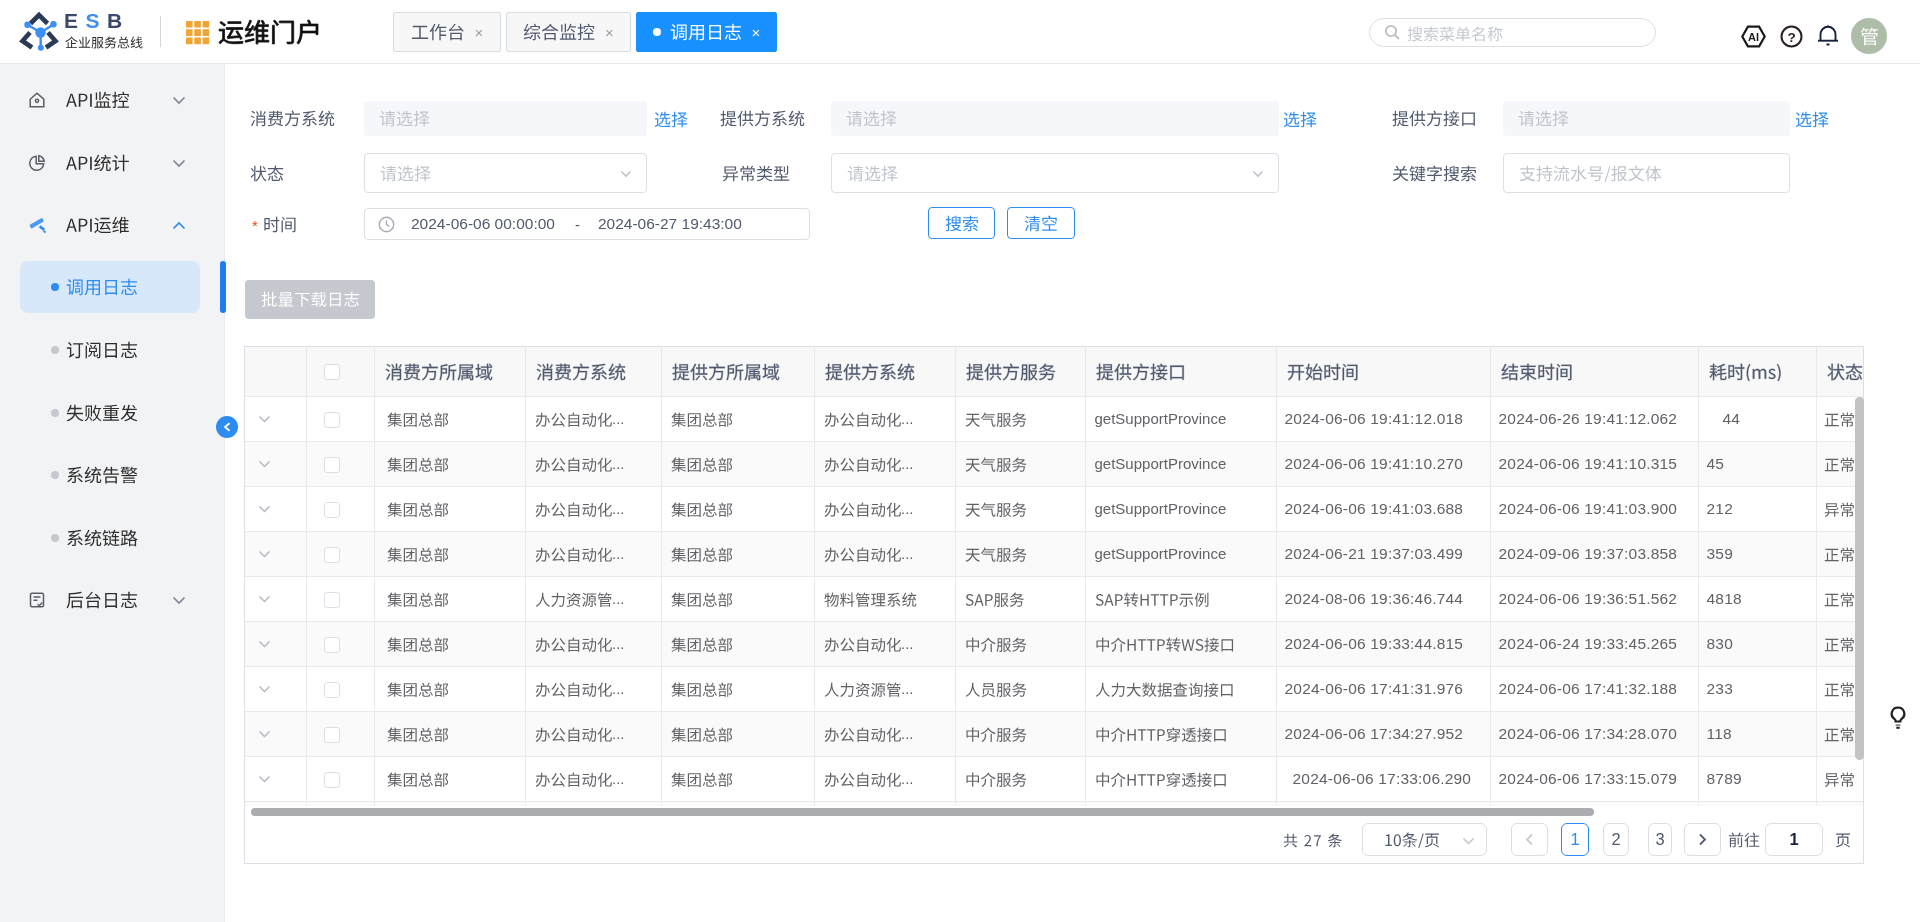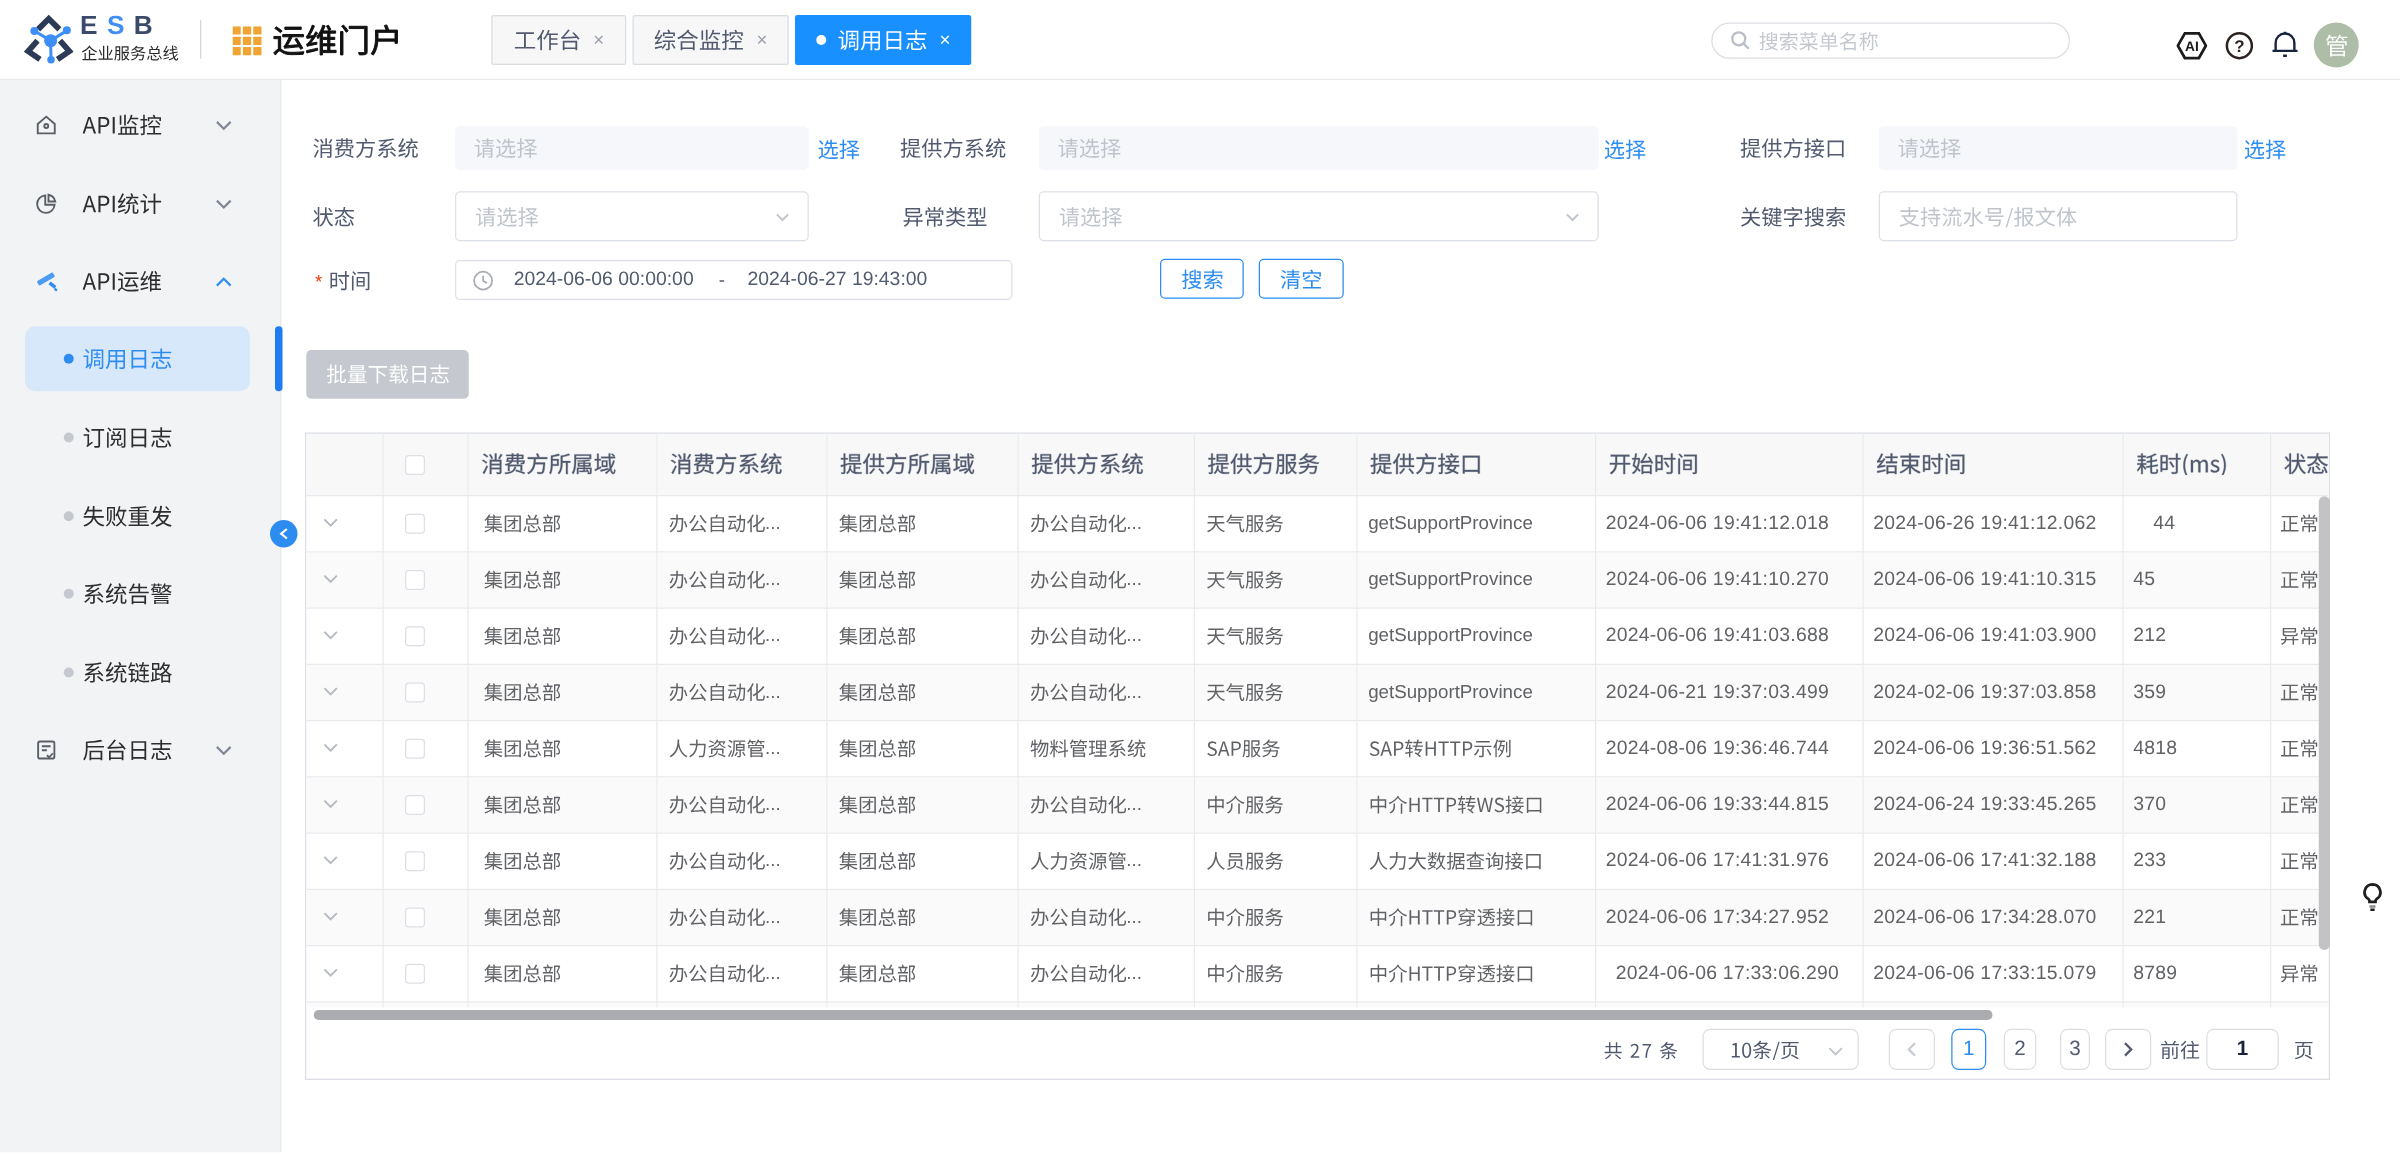--- a/index.html
+++ b/index.html
@@ -951,21 +951,21 @@
           <td class="cell" style="padding-left:9px"><svg class="t" width="62.0" height="15.5" viewBox="0 -880 4000 1000" fill="#606266">
               <g transform="scale(1,-1)">
                 <use href="#u5929"></use>
                 <use href="#u6C14" x="1000"></use>
                 <use href="#u670D" x="2000"></use>
                 <use href="#u52A1" x="3000"></use>
               </g>
             </svg></td>
           <td class="cell" style="padding-left:9px"><span class="">getSupportProvince</span></td>
           <td class="cell" style="padding-left:8px"><span class="num">2024-06-21 19:37:03.499</span></td>
-          <td class="cell" style="padding-left:8px"><span class="num">2024-02-06 19:37:03.858</span></td>
+          <td class="cell" style="padding-left:8px"><span class="num">2024-09-06 19:37:03.858</span></td>
           <td class="cell" style="padding-left:8px"><span class="num">359</span></td>
           <td class="cell" style="padding-left:7px"><svg class="t" width="31.0" height="15.5" viewBox="0 -880 2000 1000" fill="#606266">
               <g transform="scale(1,-1)">
                 <use href="#u6B63"></use>
                 <use href="#u5E38" x="1000"></use>
               </g>
             </svg></td>
         </tr>
         <tr>
           <td style="padding-left:13px"><svg width="13" height="9" viewBox="0 0 13 9">
@@ -1097,21 +1097,21 @@
                 <use href="#u50" x="3926"></use>
                 <use href="#u8F6C" x="4559"></use>
                 <use href="#u57" x="5559"></use>
                 <use href="#u53" x="6437"></use>
                 <use href="#u63A5" x="7033"></use>
                 <use href="#u53E3" x="8033"></use>
               </g>
             </svg></td>
           <td class="cell" style="padding-left:8px"><span class="num">2024-06-06 19:33:44.815</span></td>
           <td class="cell" style="padding-left:8px"><span class="num">2024-06-24 19:33:45.265</span></td>
-          <td class="cell" style="padding-left:8px"><span class="num">370</span></td>
+          <td class="cell" style="padding-left:8px"><span class="num">830</span></td>
           <td class="cell" style="padding-left:7px"><svg class="t" width="31.0" height="15.5" viewBox="0 -880 2000 1000" fill="#606266">
               <g transform="scale(1,-1)">
                 <use href="#u6B63"></use>
                 <use href="#u5E38" x="1000"></use>
               </g>
             </svg></td>
         </tr>
         <tr>
           <td style="padding-left:13px"><svg width="13" height="9" viewBox="0 0 13 9">
               <path d="M1.5 1.5l5 5 5-5" fill="none" stroke="#b4b9c2" stroke-width="1.5"></path>
@@ -1238,21 +1238,21 @@
                 <use href="#u54" x="3327"></use>
                 <use href="#u50" x="3926"></use>
                 <use href="#u7A7F" x="4559"></use>
                 <use href="#u900F" x="5559"></use>
                 <use href="#u63A5" x="6559"></use>
                 <use href="#u53E3" x="7559"></use>
               </g>
             </svg></td>
           <td class="cell" style="padding-left:8px"><span class="num">2024-06-06 17:34:27.952</span></td>
           <td class="cell" style="padding-left:8px"><span class="num">2024-06-06 17:34:28.070</span></td>
-          <td class="cell" style="padding-left:8px"><span class="num">221</span></td>
+          <td class="cell" style="padding-left:8px"><span class="num">118</span></td>
           <td class="cell" style="padding-left:7px"><svg class="t" width="31.0" height="15.5" viewBox="0 -880 2000 1000" fill="#606266">
               <g transform="scale(1,-1)">
                 <use href="#u6B63"></use>
                 <use href="#u5E38" x="1000"></use>
               </g>
             </svg></td>
         </tr>
         <tr>
           <td style="padding-left:13px"><svg width="13" height="9" viewBox="0 0 13 9">
               <path d="M1.5 1.5l5 5 5-5" fill="none" stroke="#b4b9c2" stroke-width="1.5"></path>

